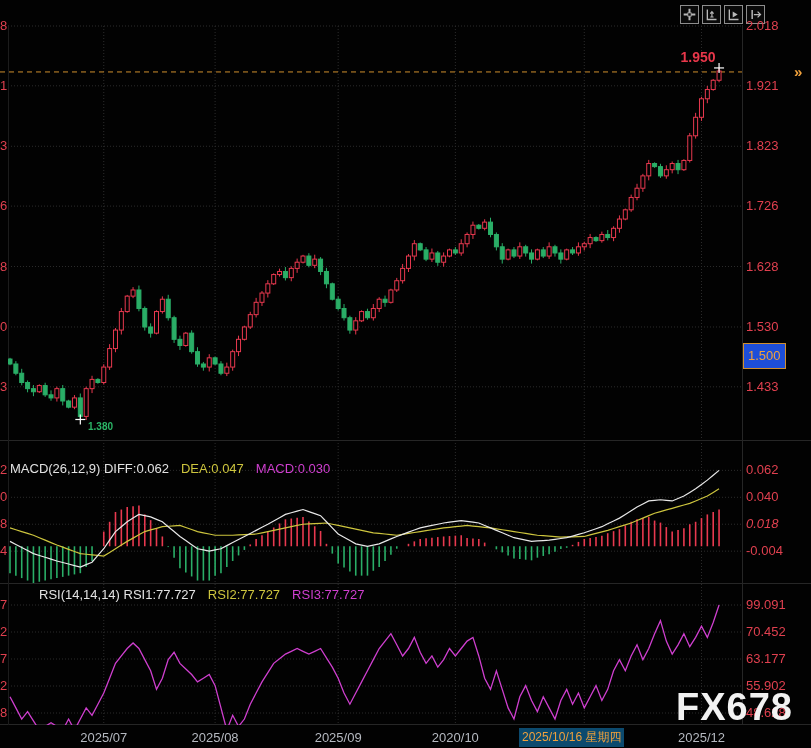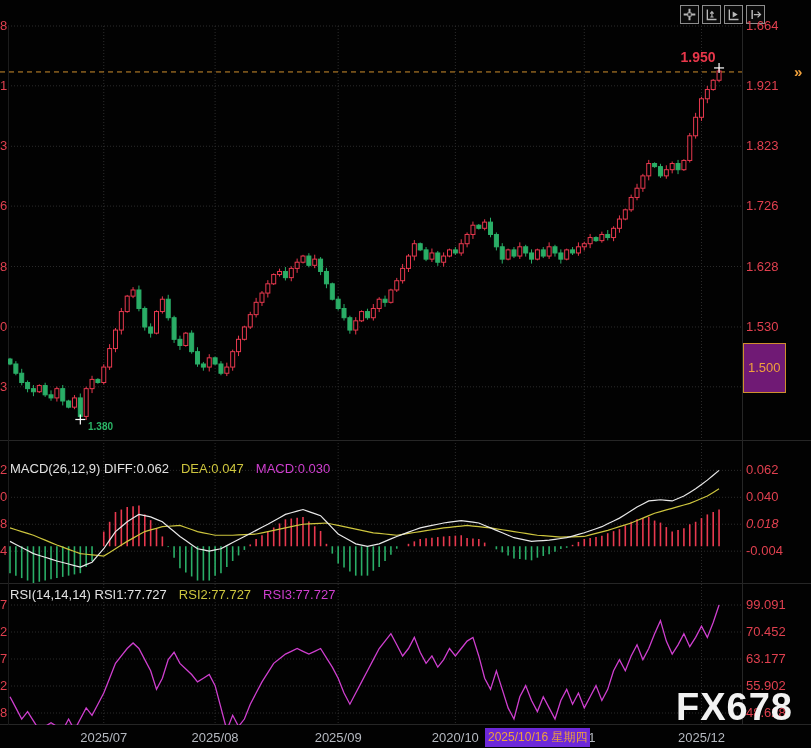--- a/index.html
+++ b/index.html
@@ -11,26 +11,26 @@
             display:flex;align-items:center;gap:2px;pointer-events:auto;}
   .title-main{color:#e4e8ee;}
   .title-tag{color:#f0a13c;}
   .title-collapse{color:#f0a13c;font-size:13px;margin-left:3px;cursor:pointer;}
   .toolbar{position:absolute;top:5px;left:680px;display:flex;gap:3px;pointer-events:auto;}
   .tool-btn{width:19px;height:19px;border:1px solid #8d8d8d;box-sizing:border-box;
             display:flex;align-items:center;justify-content:center;background:#0a0a0a;cursor:pointer;}
   .tick-label{position:absolute;font-size:13px;color:#e0404f;line-height:14px;white-space:nowrap;}
   .edge-digit{position:absolute;left:0;font-size:13px;color:#e0404f;line-height:14px;}
   .alert-box{position:absolute;left:743px;font-size:13px;color:#f0a13c;border:1px solid #cf8f2e;
-             padding:16px 4px;line-height:16px;background:#701a75;}
+             padding:4px 4px;line-height:16px;background:#1d4ed8;}
   .ind-row{position:absolute;left:10px;font-size:13px;white-space:nowrap;}
   .ind-w{color:#e2e2e2;} .ind-y{color:#cdc53e;margin-left:12px;} .ind-m{color:#cf3fcf;margin-left:12px;}
   .time-label{position:absolute;top:730px;font-size:13px;color:#b5b9c0;transform:translateX(-50%);white-space:nowrap;}
   .time-remnant{position:absolute;top:730px;font-size:13px;color:#b5b9c0;white-space:nowrap;}
-  .time-highlight{position:absolute;top:728px;left:485px;font-size:12px;color:#f0a13c;background:#6d28d9;
+  .time-highlight{position:absolute;top:728px;left:519px;font-size:12px;color:#f0a13c;background:#0c4a6e;
                   padding:1px 3px;white-space:nowrap;z-index:3;}
   .hi-label{position:absolute;font-size:14px;font-weight:bold;color:#e8374a;transform:translateX(-50%);}
   .lo-label{position:absolute;font-size:10px;font-weight:bold;color:#2bb566;}
   .watermark{position:absolute;left:676px;top:686px;font-size:38px;font-weight:600;color:#f2f2f2;
              letter-spacing:1px;}
 </style>
 </head>
 <body>
 
 <div id="app">
@@ -485,26 +485,26 @@
         <path d="M5,3.5 V14.5" stroke="#b8b8b8" stroke-width="1.8" fill="none"></path>
         <path d="M7,9 H15 M11.5,5.5 L15,9 L11.5,12.5" stroke="#b8b8b8" stroke-width="1.5" fill="none"></path>
       </svg>
     </div>
   </div>
 
   <div class="ind-row" style="top:461px;">
     <span class="ind-w">MACD(26,12,9) DIFF:0.062</span><span class="ind-y">DEA:0.047</span><span class="ind-m">MACD:0.030</span>
   </div>
 
-  <div class="ind-row" style="top:587px;">
+  <div class="ind-row" style="top:587px;padding-left:29px;">
     <span class="ind-w">RSI(14,14,14) RSI1:77.727</span><span class="ind-y">RSI2:77.727</span><span class="ind-m">RSI3:77.727</span>
   </div>
 
   <div id="labels" class="layer">
-      <span class="tick-label" style="left: 746px; top: 19px;">1.664</span>
+      <span class="tick-label" style="left: 746px; top: 19px;">2.018</span>
       <span class="edge-digit" style="top: 19px;">8</span>
       <span class="tick-label" style="left: 746px; top: 78.8263px;">1.921</span>
       <span class="edge-digit" style="top: 78.8263px;">1</span>
       <span class="tick-label" style="left: 746px; top: 139.269px;">1.823</span>
       <span class="edge-digit" style="top: 139.269px;">3</span>
       <span class="tick-label" style="left: 746px; top: 199.096px;">1.726</span>
       <span class="edge-digit" style="top: 199.096px;">6</span>
       <span class="tick-label" style="left: 746px; top: 259.539px;">1.628</span>
       <span class="edge-digit" style="top: 259.539px;">8</span>
       <span class="tick-label" style="left: 746px; top: 319.982px;">1.530</span>

